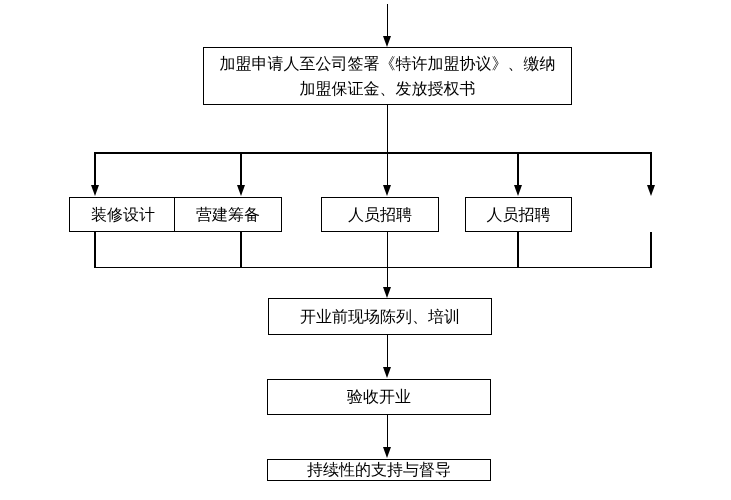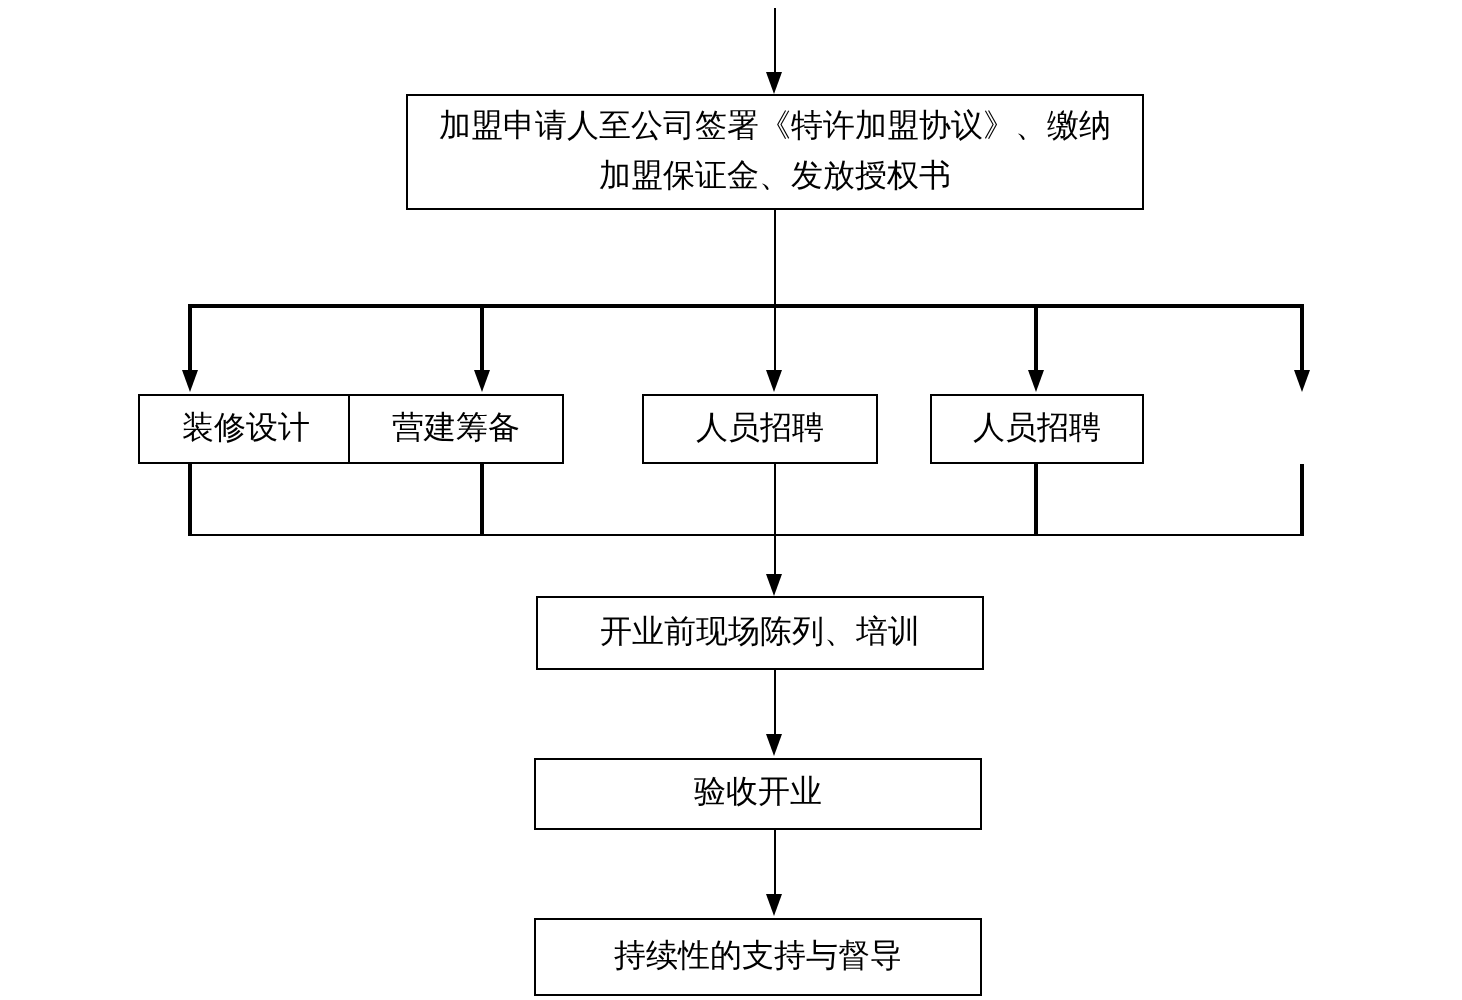--- a/index.html
+++ b/index.html
@@ -114,17 +114,17 @@
   <div class="vline" style="left:386.5px; top:335px; height:32px;"></div>
   <div class="arrow-down" style="left:382.5px; top:367px;"></div>
 
   <div class="node" style="left:267px; top:379px; width:224px; height:36px;">
     <span>验收开业</span>
   </div>
 
   <div class="vline" style="left:386.5px; top:415px; height:32px;"></div>
   <div class="arrow-down" style="left:382.5px; top:447px;"></div>
 
-  <div class="node" style="left:267px; top:459px; width:224px; height:39px;">
+  <div class="node" style="left:267px; top:459px; width:224px; height:22px;">
     <span>持续性的支持与督导</span>
   </div>
 
 </div>
 
 </body></html>

